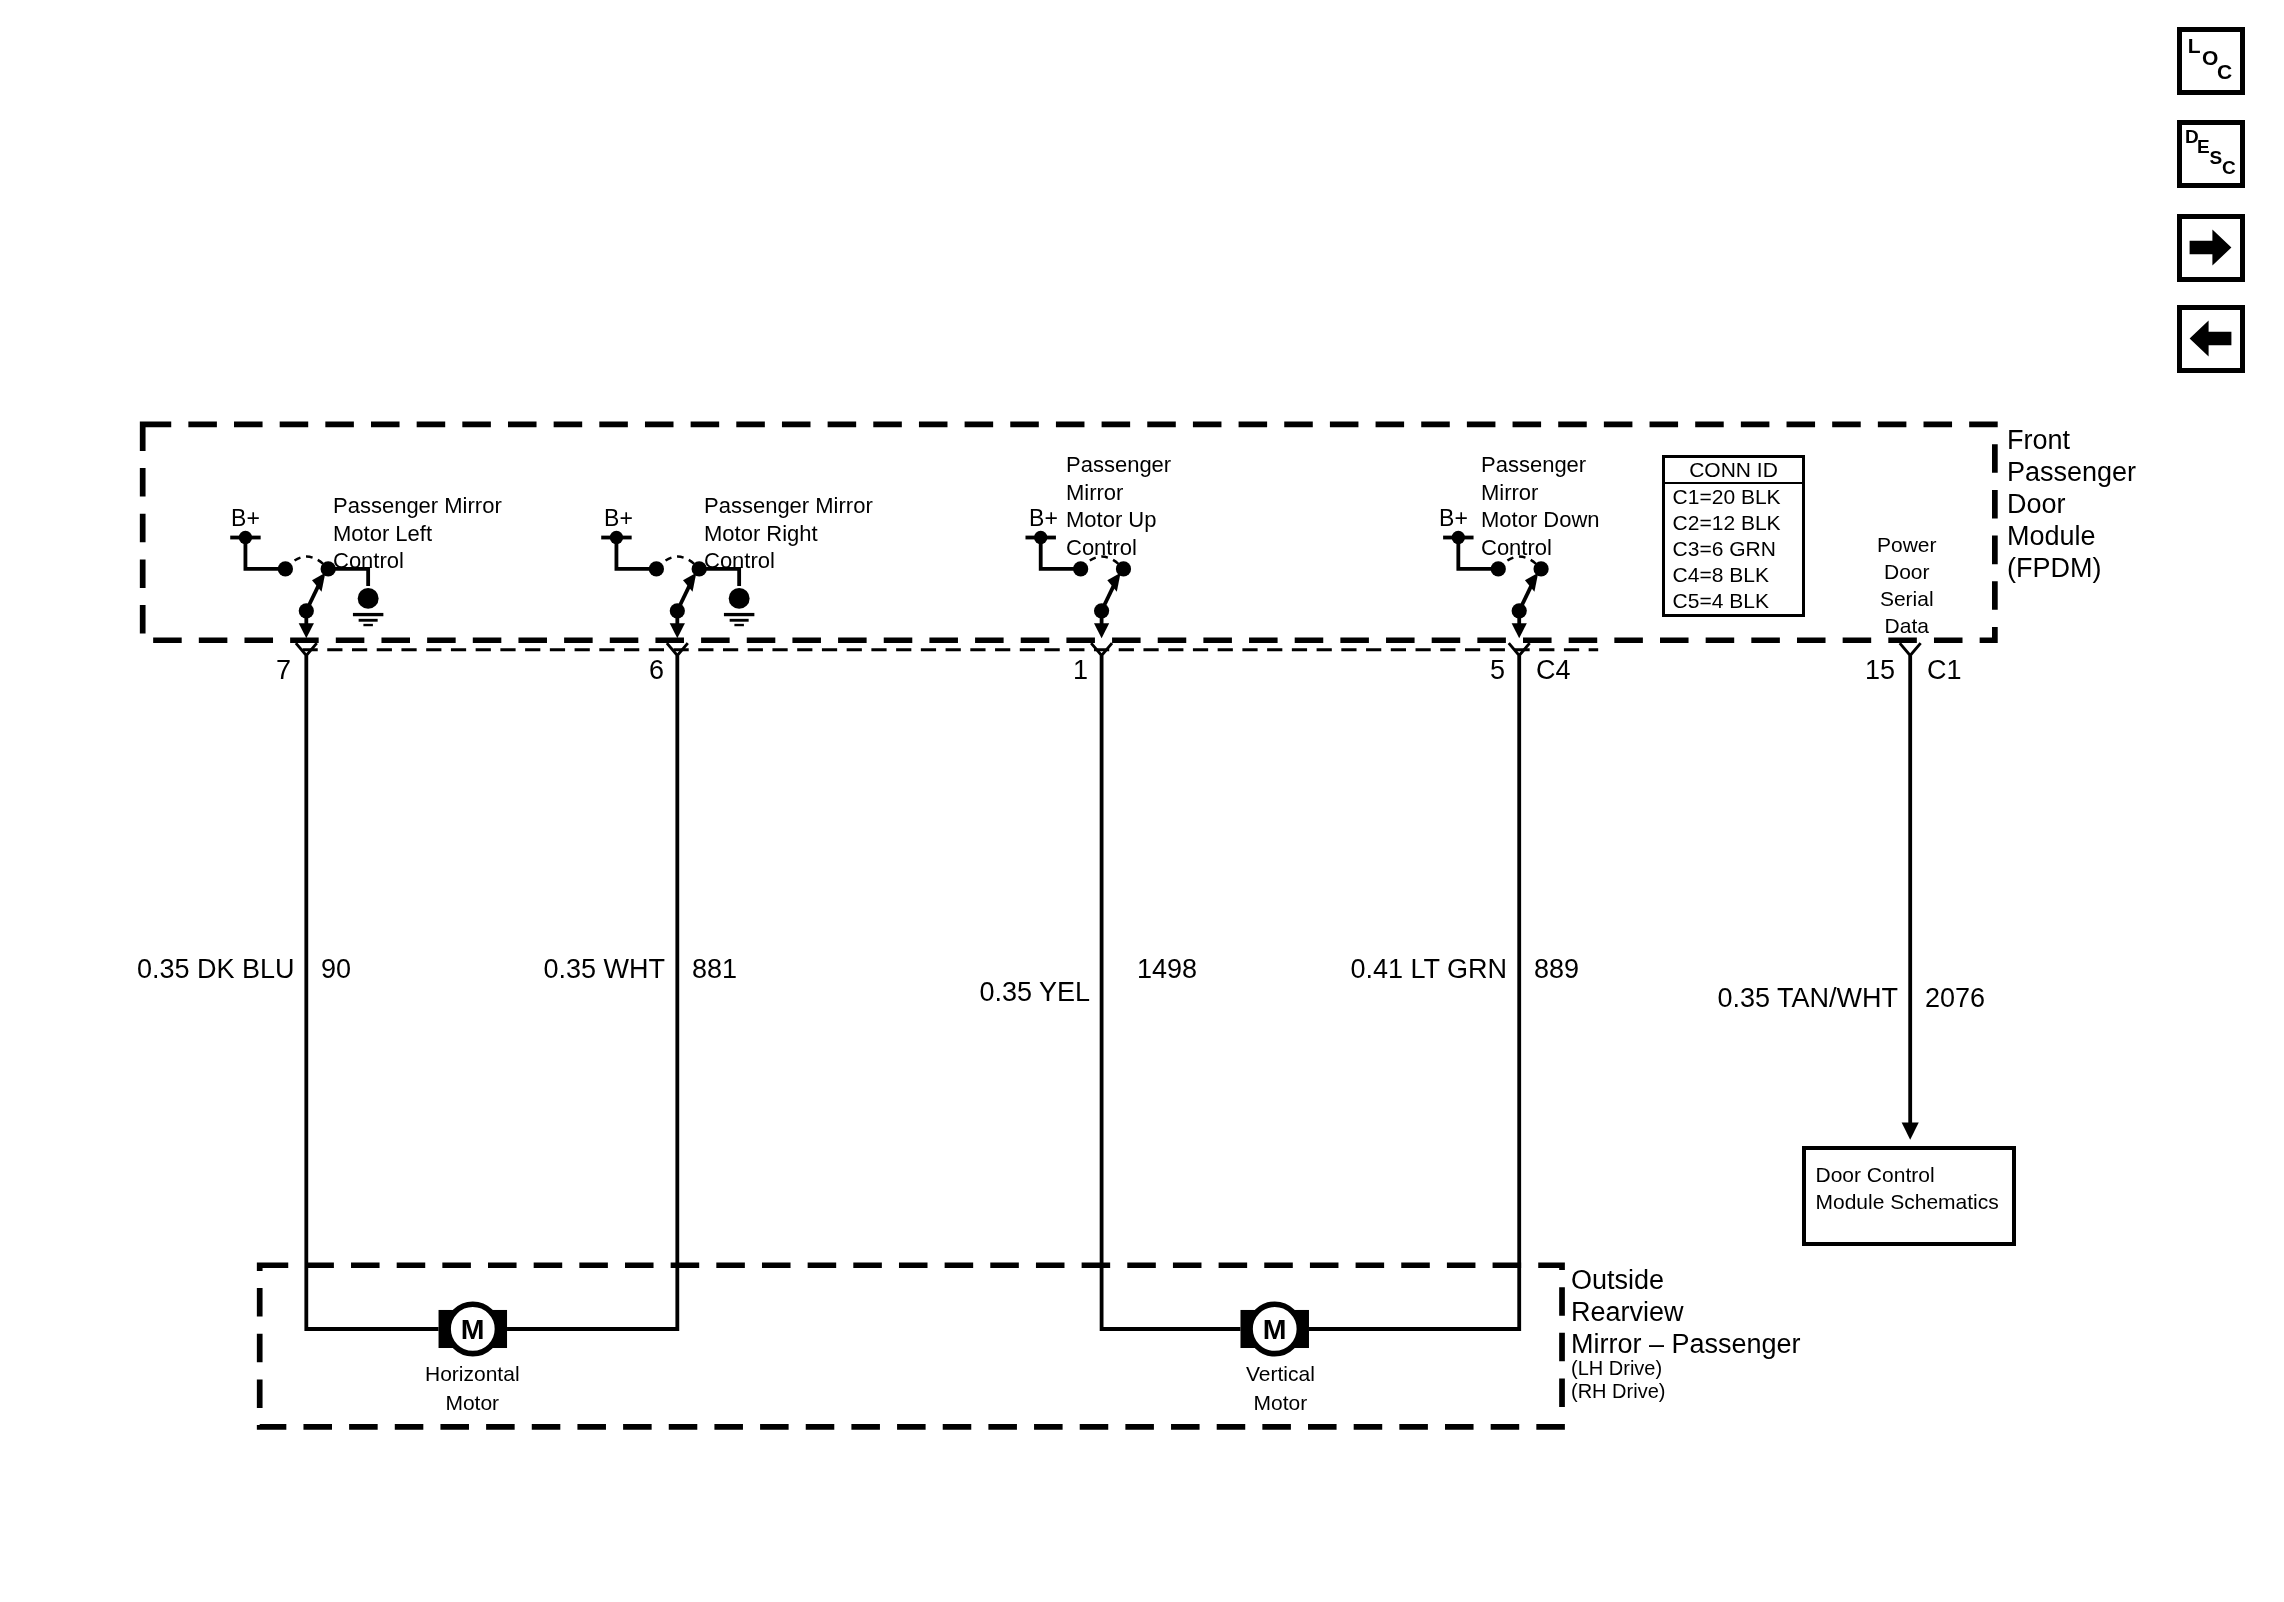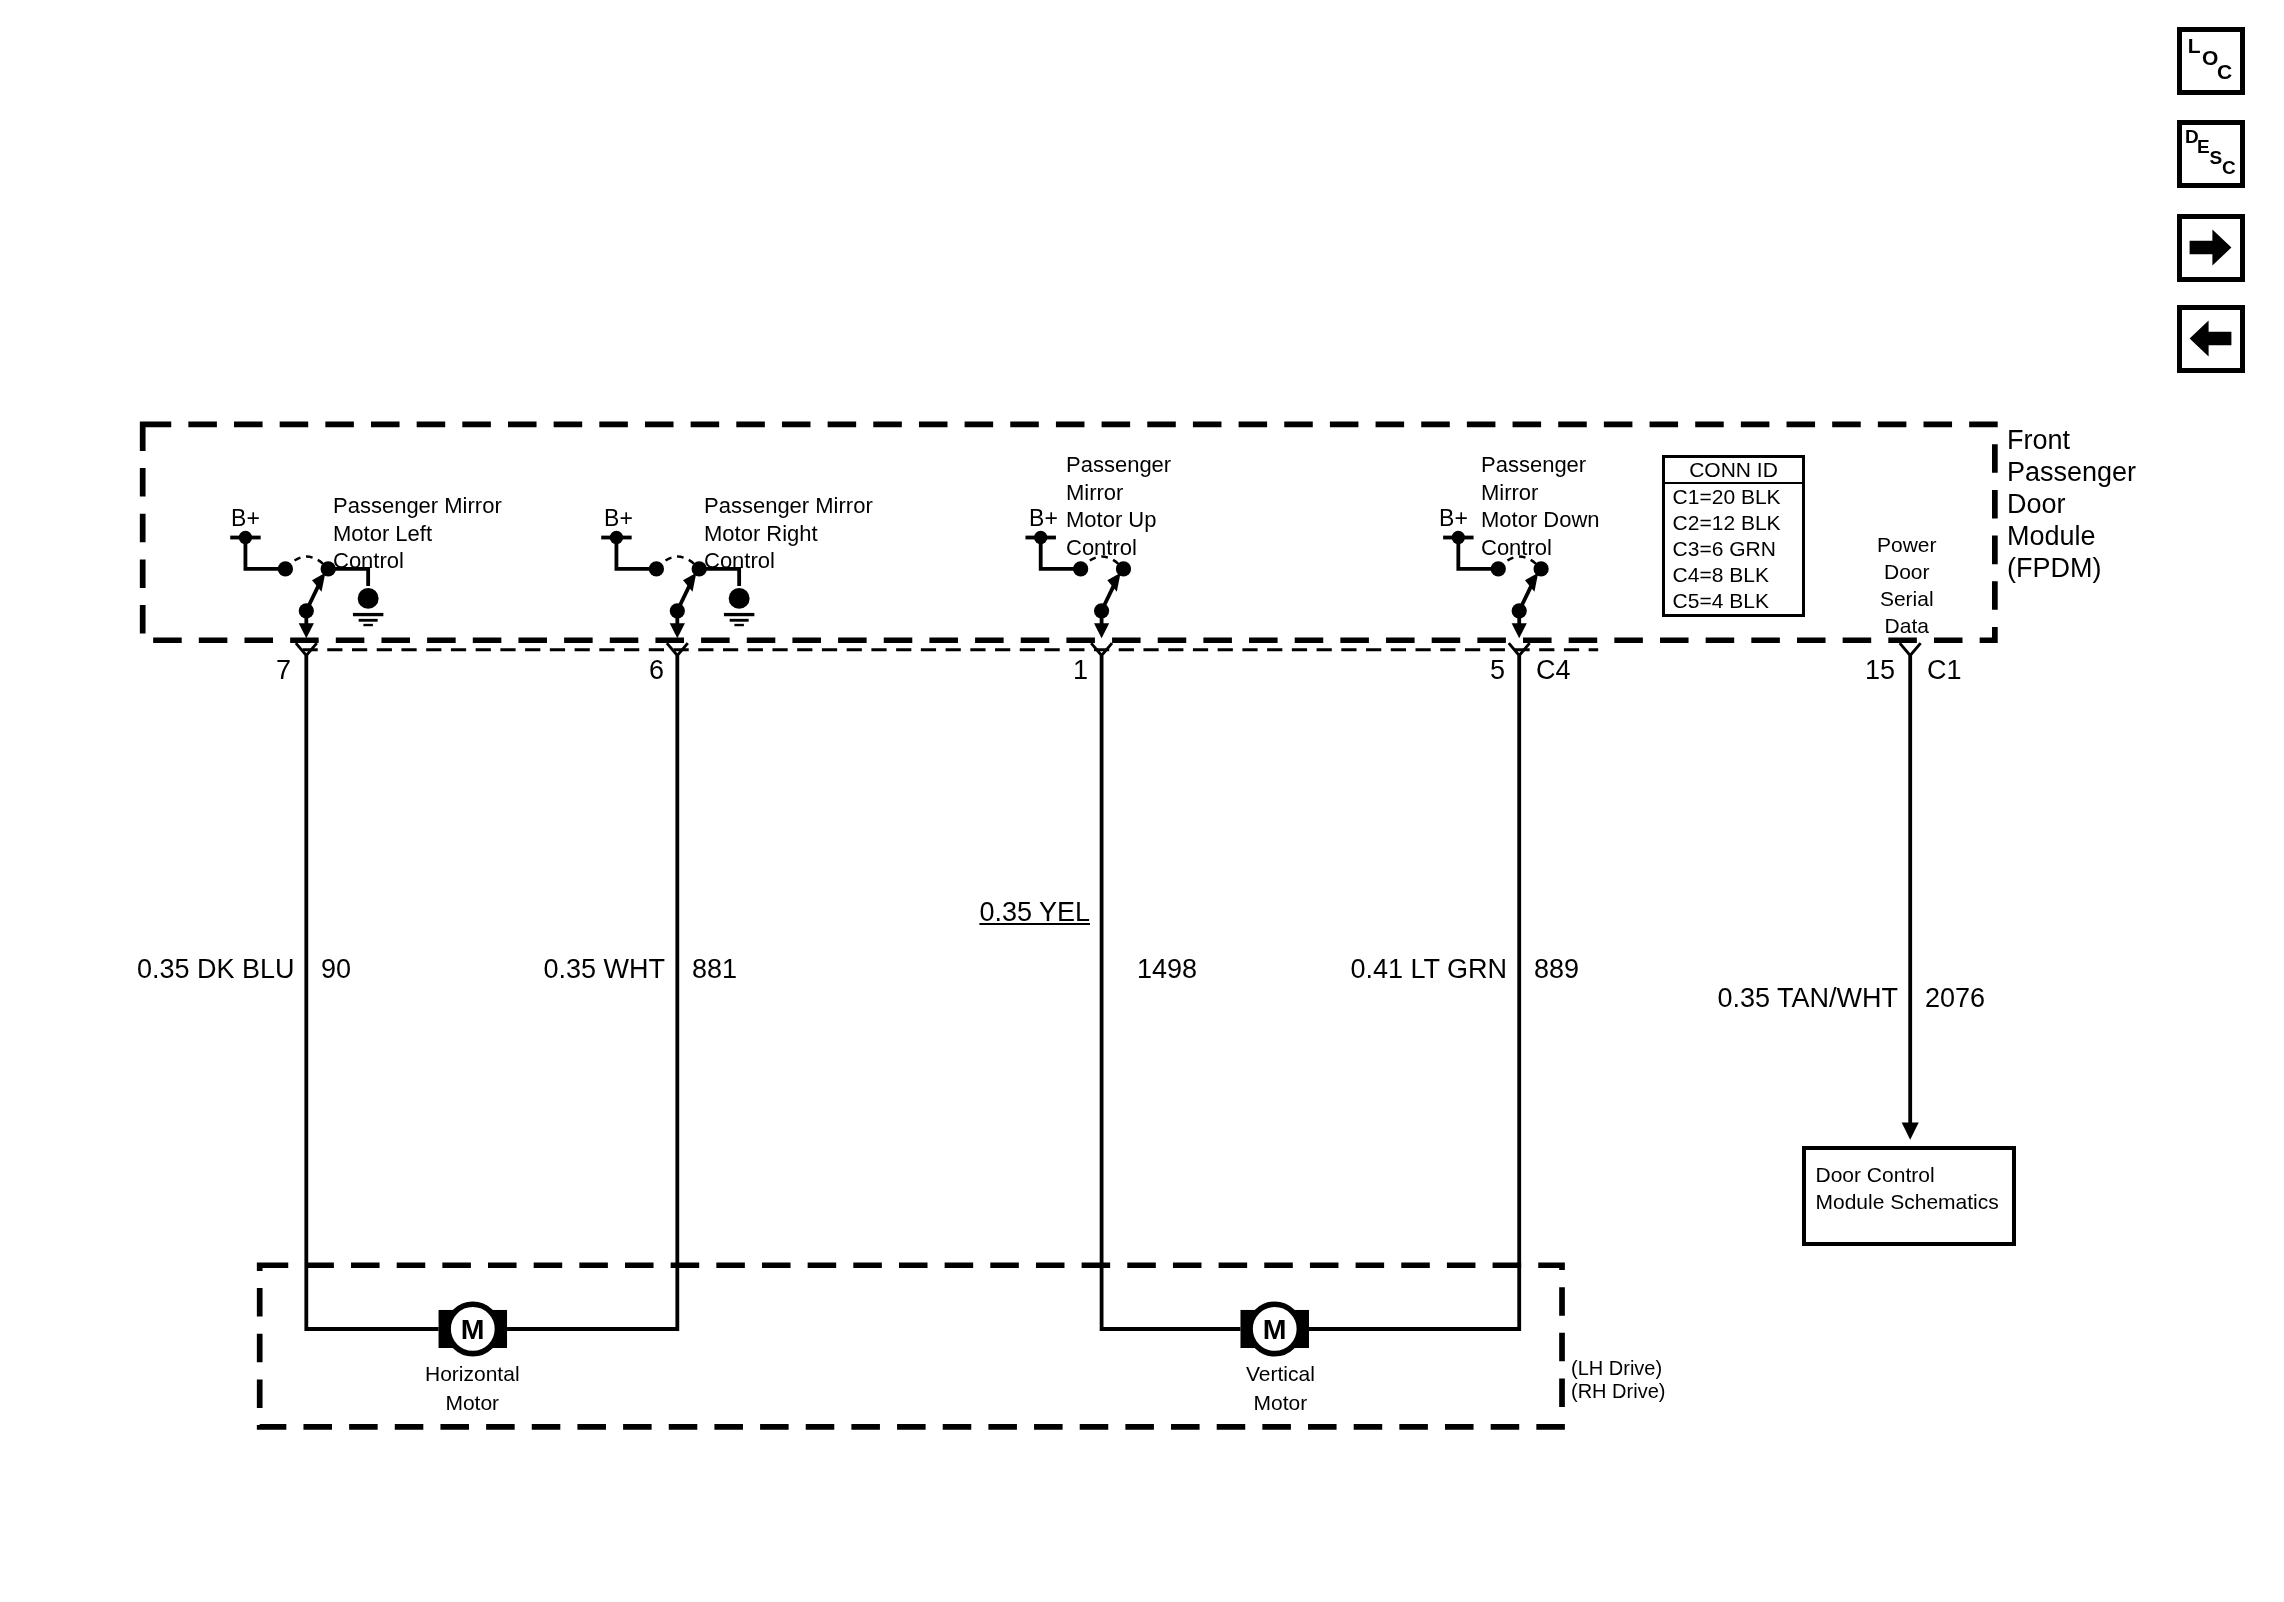--- a/index.html
+++ b/index.html
@@ -168,21 +168,21 @@
   <div class="txt t-pin r" style="left:1031px; top:656px; width:57px;">1</div>
   <div class="txt t-pin r" style="left:1448px; top:656px; width:57px;">5</div>
   <div class="txt t-pin" style="left:1536px; top:656px;">C4</div>
   <div class="txt t-pin r" style="left:1838px; top:656px; width:57px;">15</div>
   <div class="txt t-pin" style="left:1927px; top:656px;">C1</div>
 
   <div class="txt t-wire r" style="left:9.5px; top:955px; width:285px;">0.35 DK BLU</div>
   <div class="txt t-wire" style="left:321px; top:955px;">90</div>
   <div class="txt t-wire r" style="left:380px; top:955px; width:285px;">0.35 WHT</div>
   <div class="txt t-wire" style="left:692px; top:955px;">881</div>
-  <div class="txt t-wire r" style="left:805px; top:898px; width:285px;text-decoration:underline;">0.35 YEL</div>
+  <div class="txt t-wire r" style="left:805px; top:978px; width:285px;">0.35 YEL</div>
   <div class="txt t-wire" style="left:1117px; top:955px;margin-left:20px;">1498</div>
   <div class="txt t-wire r" style="left:1222px; top:955px; width:285px;">0.41 LT GRN</div>
   <div class="txt t-wire" style="left:1534px; top:955px;">889</div>
   <div class="txt t-wire r" style="left:1613px; top:984px; width:285px;">0.35 TAN/WHT</div>
   <div class="txt t-wire" style="left:1925px; top:984px;">2076</div>
 
   <div class="door-box">
     <div class="ln">Door Control</div>
     <div class="ln">Module Schematics</div>
   </div>
@@ -192,20 +192,25 @@
 
   <div class="txt t-sm" style="left:425px; top:1360px; line-height:28.5px;">
     <div>Horizontal</div>
     <div>Motor</div>
   </div>
   <div class="txt t-sm" style="left:1246px; top:1360px; line-height:28.5px;">
     <div>Vertical</div>
     <div>Motor</div>
   </div>
 
+  <div class="txt t-title" style="left:1571px; top:1264px;">
+    <div>Outside</div>
+    <div>Rearview</div>
+    <div>Mirror – Passenger</div>
+  </div>
   <div class="txt t-drive" style="left:1571px; top:1357px;">
     <div>(LH Drive)</div>
     <div>(RH Drive)</div>
   </div>
 
   <div class="nav-btn" style="top:27px;">
     <span class="nav-letter loc-l" style="left:5.7px; top:1.9px;">L</span>
     <span class="nav-letter loc-l" style="left:20px; top:14.3px;">O</span>
     <span class="nav-letter loc-l" style="left:35px; top:27.6px;">C</span>
   </div>

